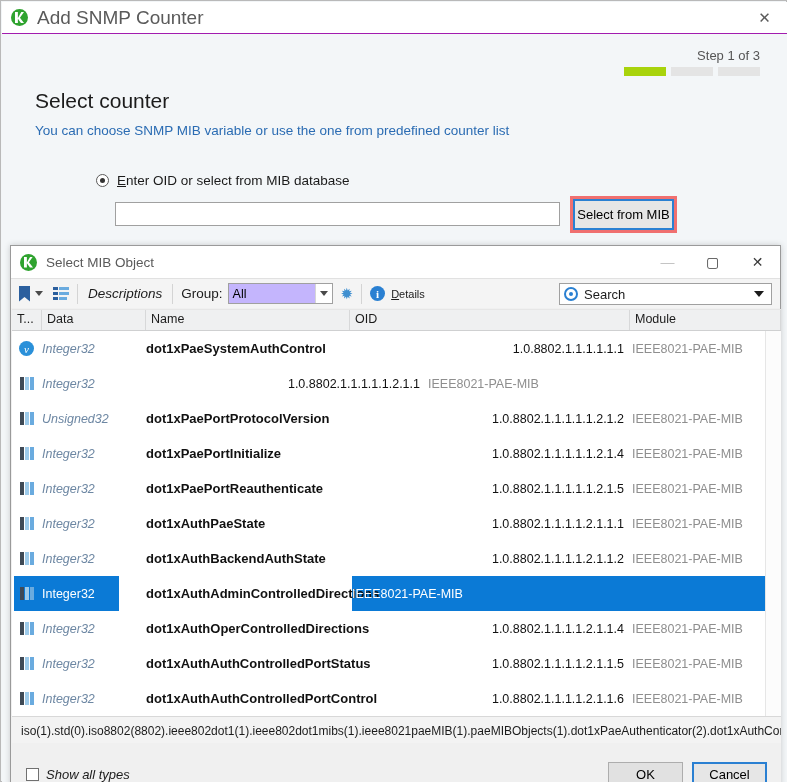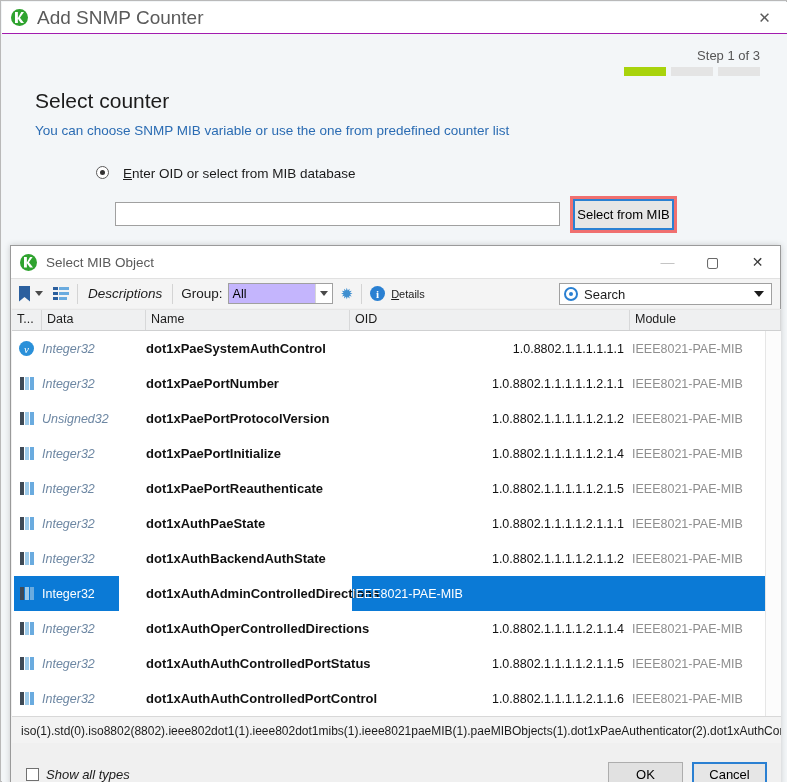--- a/index.html
+++ b/index.html
@@ -76,22 +76,22 @@
     position: absolute; left: 33px; top: 55px;
     font-size: 21px; color: #1b1b1b;
     font-weight: normal;
   }
   #page-sub {
     position: absolute; left: 33px; top: 89px;
     font-size: 13.5px; color: #2b6cb3;
   }
 
   #radio-row {
-    position: absolute; left: 94px; top: 132px;
-    display: flex;  gap: 6px;
+    position: absolute; left: 94px; top: 139px;
+    display: flex; align-items: center;
   }
   .radio {
     width: 13px; height: 13px; border-radius: 50%;
     border: 1px solid #5a5a5a; background: #fff;
     position: relative; flex: none;
   }
   .radio.checked::after {
     content: ""; position: absolute;
     left: 3px; top: 3px; width: 5px; height: 5px;
     border-radius: 50%; background: #333;
@@ -432,21 +432,20 @@
             </div>
             <div class="row">
               <div class="c-type">
                 <span class="icon-col">
                   <i></i>
                   <i></i>
                   <i></i>
                 </span>
               </div>
               <div class="c-data">Integer32</div>
-              <div class="c-name">dot1xPaePortNumber</div>
               <div class="c-oid">1.0.8802.1.1.1.1.1.2.1.1</div>
               <div class="c-module">IEEE8021-PAE-MIB</div>
             </div>
             <div class="row">
               <div class="c-type">
                 <span class="icon-col">
                   <i></i>
                   <i></i>
                   <i></i>
                 </span>

